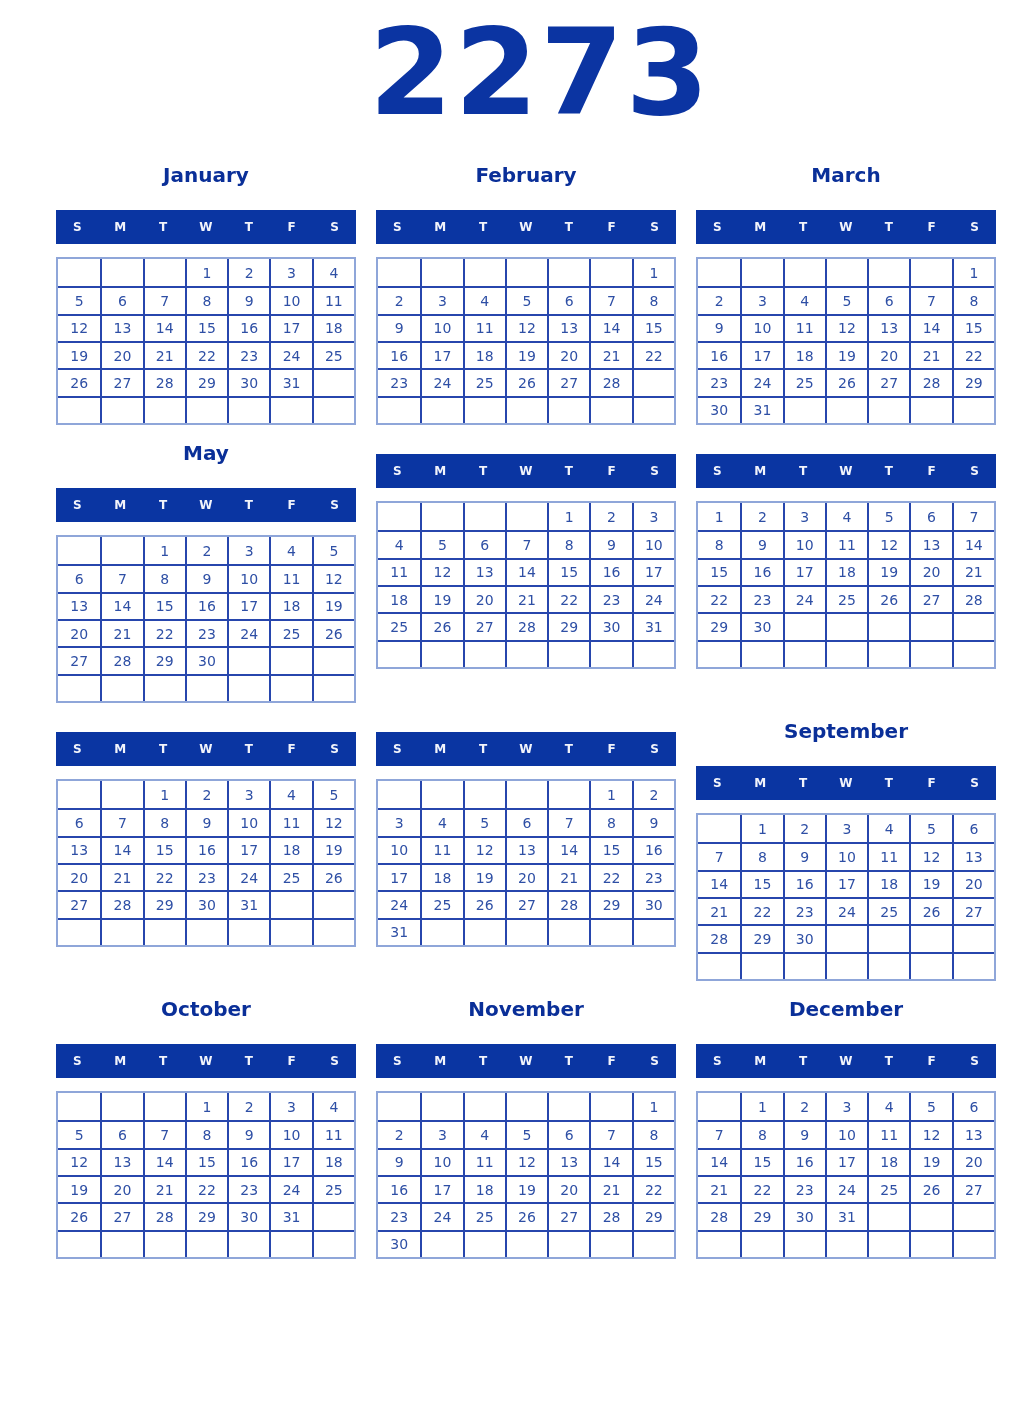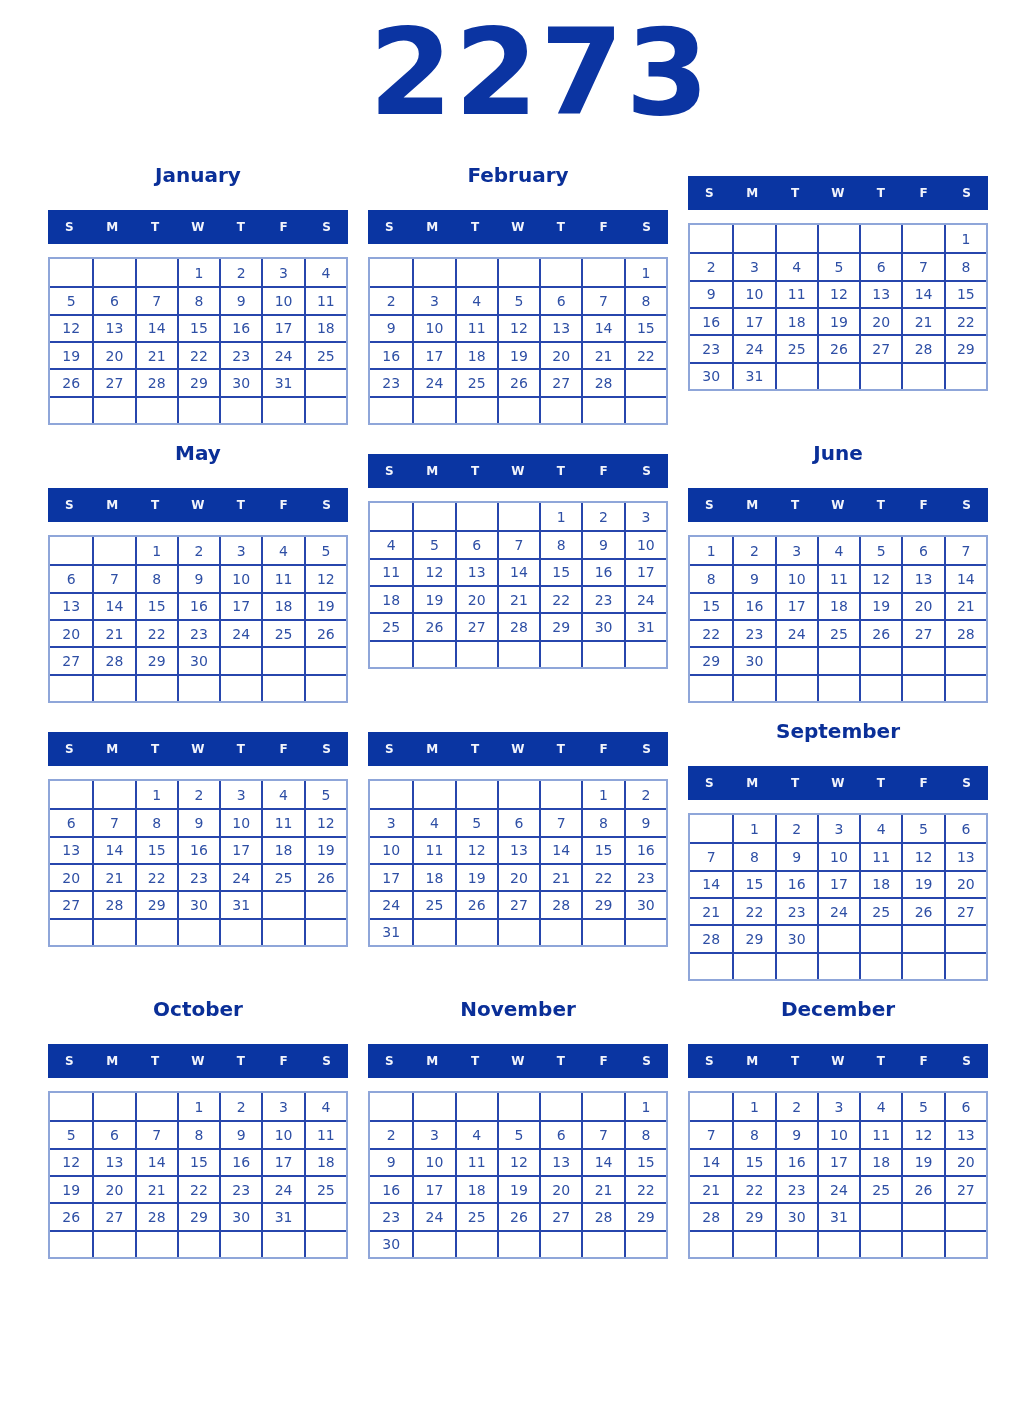--- a/index.html
+++ b/index.html
@@ -31,21 +31,21 @@
     font-size: 120px;
     line-height: 130px;
     font-weight: bold;
     color: var(--title-color);
     letter-spacing: 2px;
     padding-left: 32px;
   }
   .months-grid {
     position: absolute;
     top: 158px;
-    left: 48px;
+    left: 56px;
     width: 940px;
     display: grid;
     grid-template-columns: repeat(3, 300px);
     column-gap: 20px;
     row-gap: 11px;
   }
   .month { width: 300px; }
   .month-name {
     margin: 0;
     height: 34px;
@@ -203,20 +203,21 @@
           <div></div>
           <div></div>
           <div></div>
           <div></div>
           <div></div>
           <div></div>
         </div>
   </section>
 
   <section class="month">
+    <h2 class="month-name">March</h2>
     <div class="weekday-bar">
           <span>S</span>
           <span>M</span>
           <span>T</span>
           <span>W</span>
           <span>T</span>
           <span>F</span>
           <span>S</span>
         </div>
     <div class="day-grid">
@@ -372,21 +373,20 @@
           <div></div>
           <div></div>
           <div></div>
           <div></div>
           <div></div>
           <div></div>
         </div>
   </section>
 
   <section class="month">
-    <h2 class="month-name">June</h2>
     <div class="weekday-bar">
           <span>S</span>
           <span>M</span>
           <span>T</span>
           <span>W</span>
           <span>T</span>
           <span>F</span>
           <span>S</span>
         </div>
     <div class="day-grid">

